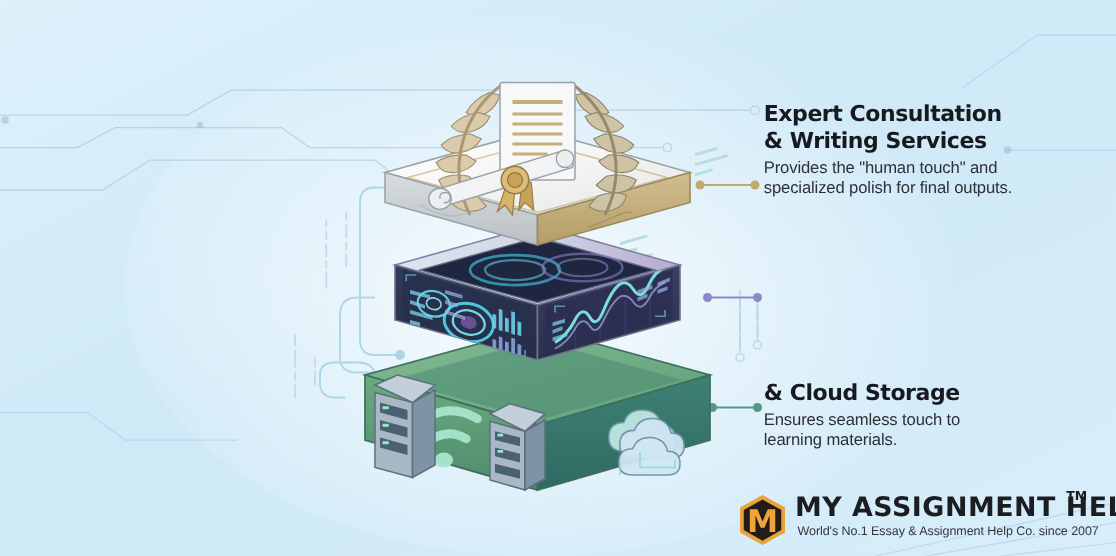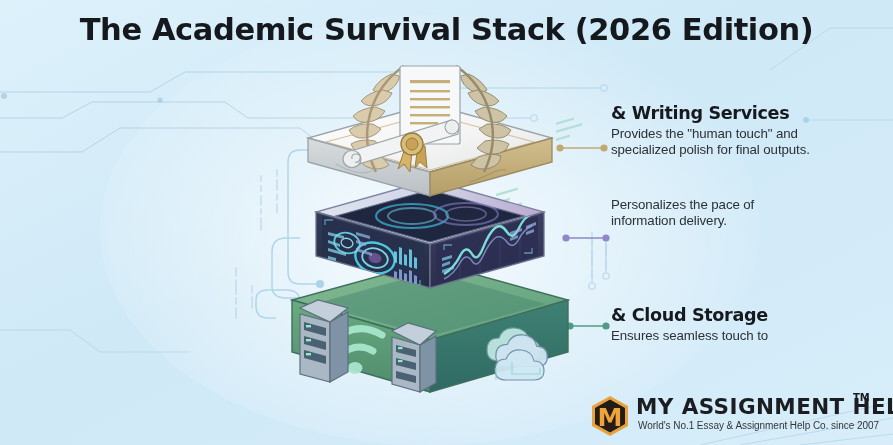--- a/index.html
+++ b/index.html
@@ -467,47 +467,43 @@
 
       <g>
         <path d="M405 148 l7 2 l-2 22 l-6 -8 l-6 5 z" fill="#d6b56a" stroke="#9a8048" stroke-width="1"></path>
         <path d="M418 144 l7 2 l2 22 l-7 -6 l-5 6 z" fill="#c8a356" stroke="#9a8048" stroke-width="1"></path>
         <circle cx="412" cy="144" r="11" fill="#dcbd77" stroke="#957c44" stroke-width="1.3"></circle>
         <circle cx="412" cy="144" r="6" fill="#c9a257" stroke="#957c44" stroke-width="1"></circle>
       </g>
     </g>
   </svg>
 
-  <div class="title">The Academic Survival Stack (2026 Edition)</div>
 
   <div class="block" id="blk0">
     <div class="head">
-      <br>
+      <span>Expert Consultation</span><br>
       <span>&amp; Writing Services</span>
     </div>
     <div class="body">
       <span>Provides the "human touch" and</span><br>
       <span>specialized polish for final outputs.</span>
     </div>
   </div>
 
   <div class="block" id="blk1">
-    <div class="body">
-      <span>Personalizes the pace of</span><br>
-      <span>information delivery.</span>
-    </div>
   </div>
 
   <div class="block" id="blk2">
     <div class="head">
       <br>
       <span>&amp; Cloud Storage</span>
     </div>
     <div class="body">
       <span>Ensures seamless touch to</span><br>
+      <span>learning  materials.</span>
     </div>
   </div>
 
   <div class="logo">
     <svg class="logo-mark" viewBox="0 0 44 44">
       <polygon points="22,2 40,12 40,32 22,42 4,32 4,12" fill="#e8a33d"></polygon>
       <polygon points="22,5.5 37,14 37,30 22,38.5 7,30 7,14" fill="#221d17"></polygon>
       <text x="22" y="31.5" text-anchor="middle" font-family="DejaVu Sans, sans-serif" font-size="25" font-weight="bold" fill="#f0a33a">M</text>
     </svg>
     <div class="logo-name">MY ASSIGNMENT HELP</div>

